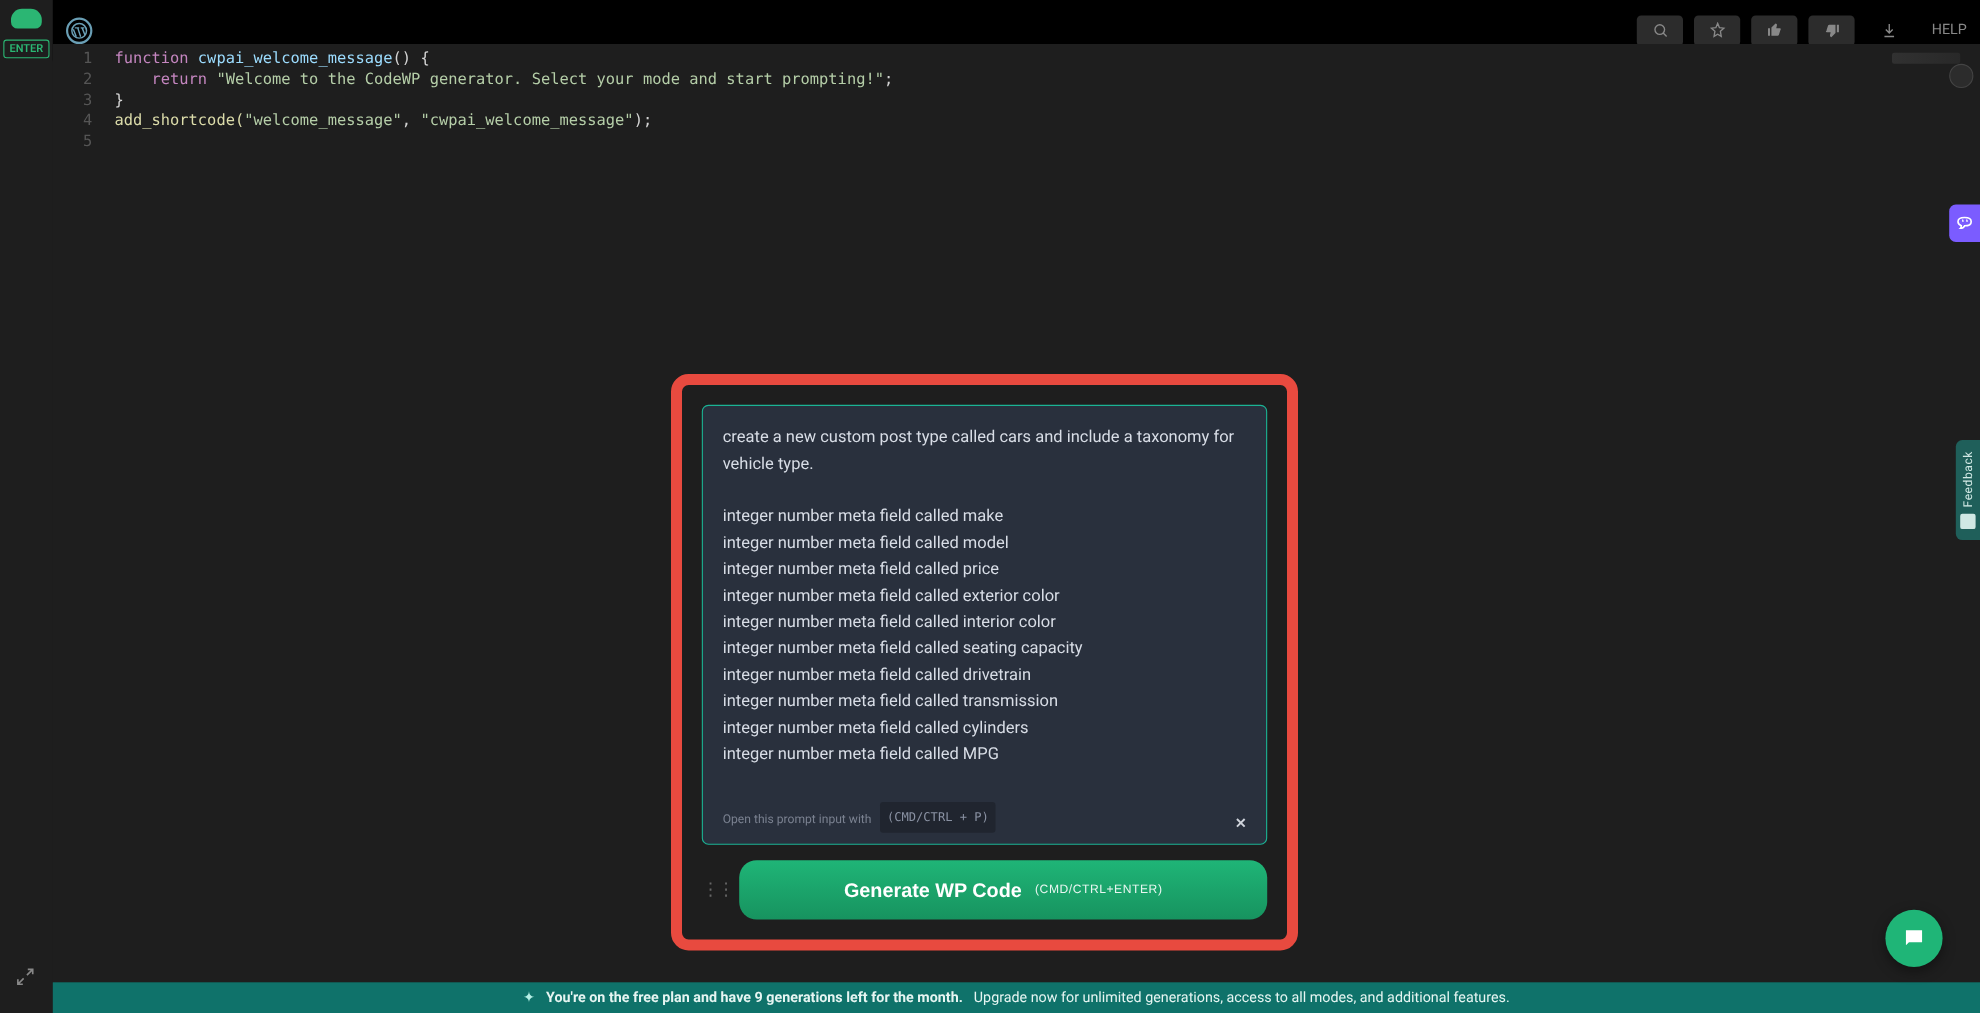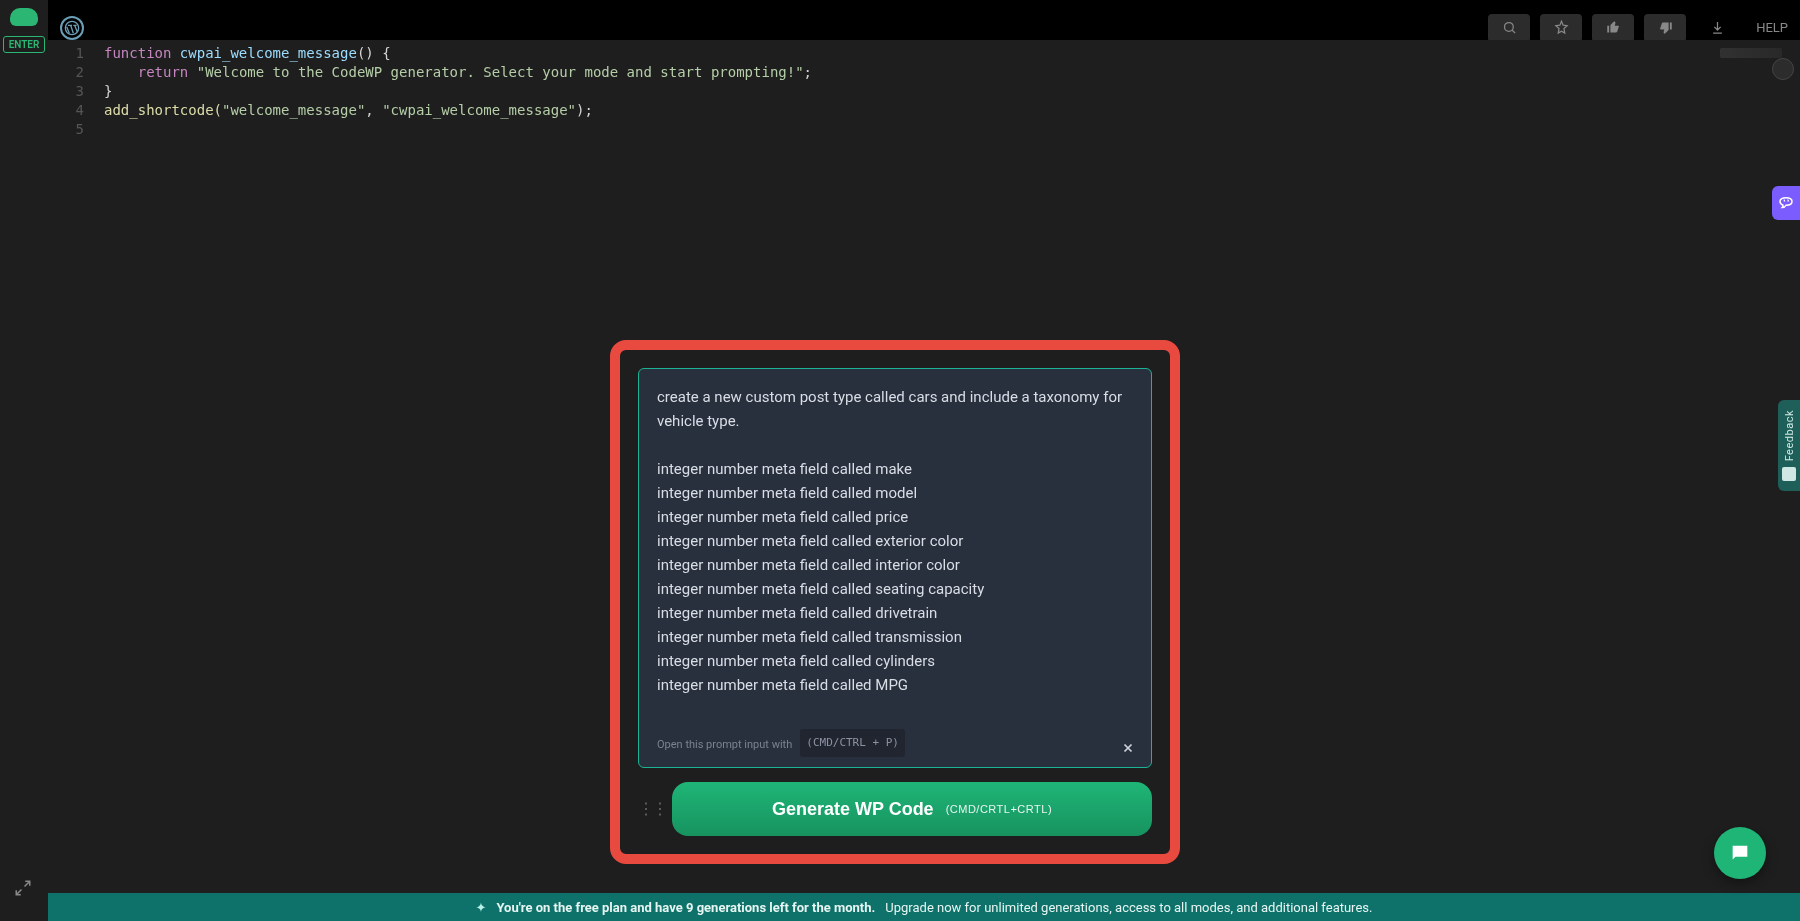--- a/index.html
+++ b/index.html
@@ -370,21 +370,21 @@
         <svg width="14" height="14" viewBox="0 0 24 24" fill="none" stroke="currentColor" stroke-width="3">
             <path d="M18 6 6 18M6 6l12 12"></path>
           </svg>
       </span>
     </div>
   </div>
   <div class="generate-row">
     <div class="drag-dots">⋮⋮</div>
     <button class="generate-btn">
       <span>Generate WP Code</span>
-      <span class="shortcut">(CMD/CRTL+CRTL)</span>
+      <span class="shortcut">(CMD/CTRL+ENTER)</span>
     </button>
   </div>
 </div>
 
 <div class="banner">
   <span class="sparkle">✦</span>
   <span class="bold">You're on the free plan and have 9 generations left for the month.</span>
   <span>Upgrade now for unlimited generations, access to all modes, and additional features.</span>
 </div>
 

